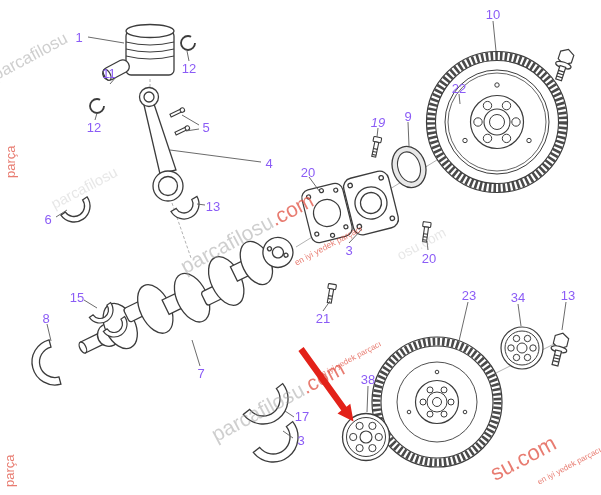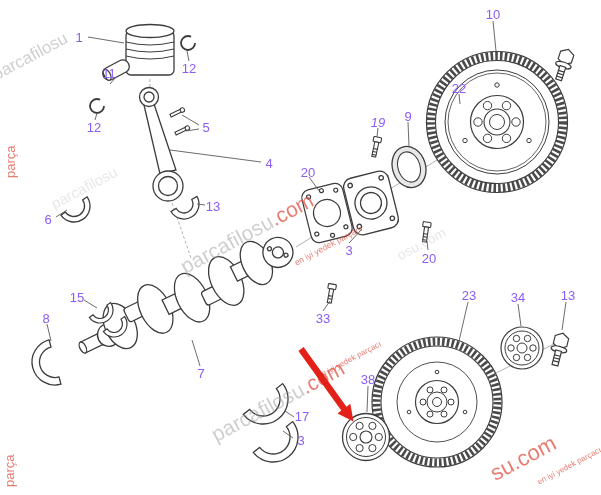--- a/index.html
+++ b/index.html
@@ -349,21 +349,21 @@
   <div class="callout" style="left:269px;top:163px;">4</div>
   <div class="callout" style="left:213px;top:206px;">13</div>
   <div class="callout" style="left:48px;top:219px;">6</div>
   <div class="callout" style="left:308px;top:172px;">20</div>
   <div class="callout" style="left:378px;top:122px;font-style:italic;">19</div>
   <div class="callout" style="left:408px;top:116px;">9</div>
   <div class="callout" style="left:493px;top:14px;">10</div>
   <div class="callout" style="left:459px;top:88px;">22</div>
   <div class="callout" style="left:349px;top:250px;">3</div>
   <div class="callout" style="left:429px;top:258px;">20</div>
-  <div class="callout" style="left:323px;top:318px;">33</div>
+  <div class="callout" style="left:323px;top:318px;">21</div>
   <div class="callout" style="left:77px;top:297px;">15</div>
   <div class="callout" style="left:46px;top:318px;">8</div>
   <div class="callout" style="left:201px;top:373px;">7</div>
   <div class="callout" style="left:302px;top:416px;">17</div>
   <div class="callout" style="left:301px;top:440px;">3</div>
   <div class="callout" style="left:368px;top:379px;">38</div>
   <div class="callout" style="left:469px;top:295px;text-align:center;">23</div>
   <div class="callout" style="left:518px;top:297px;">34</div>
   <div class="callout" style="left:568px;top:295px;">13</div>
 

